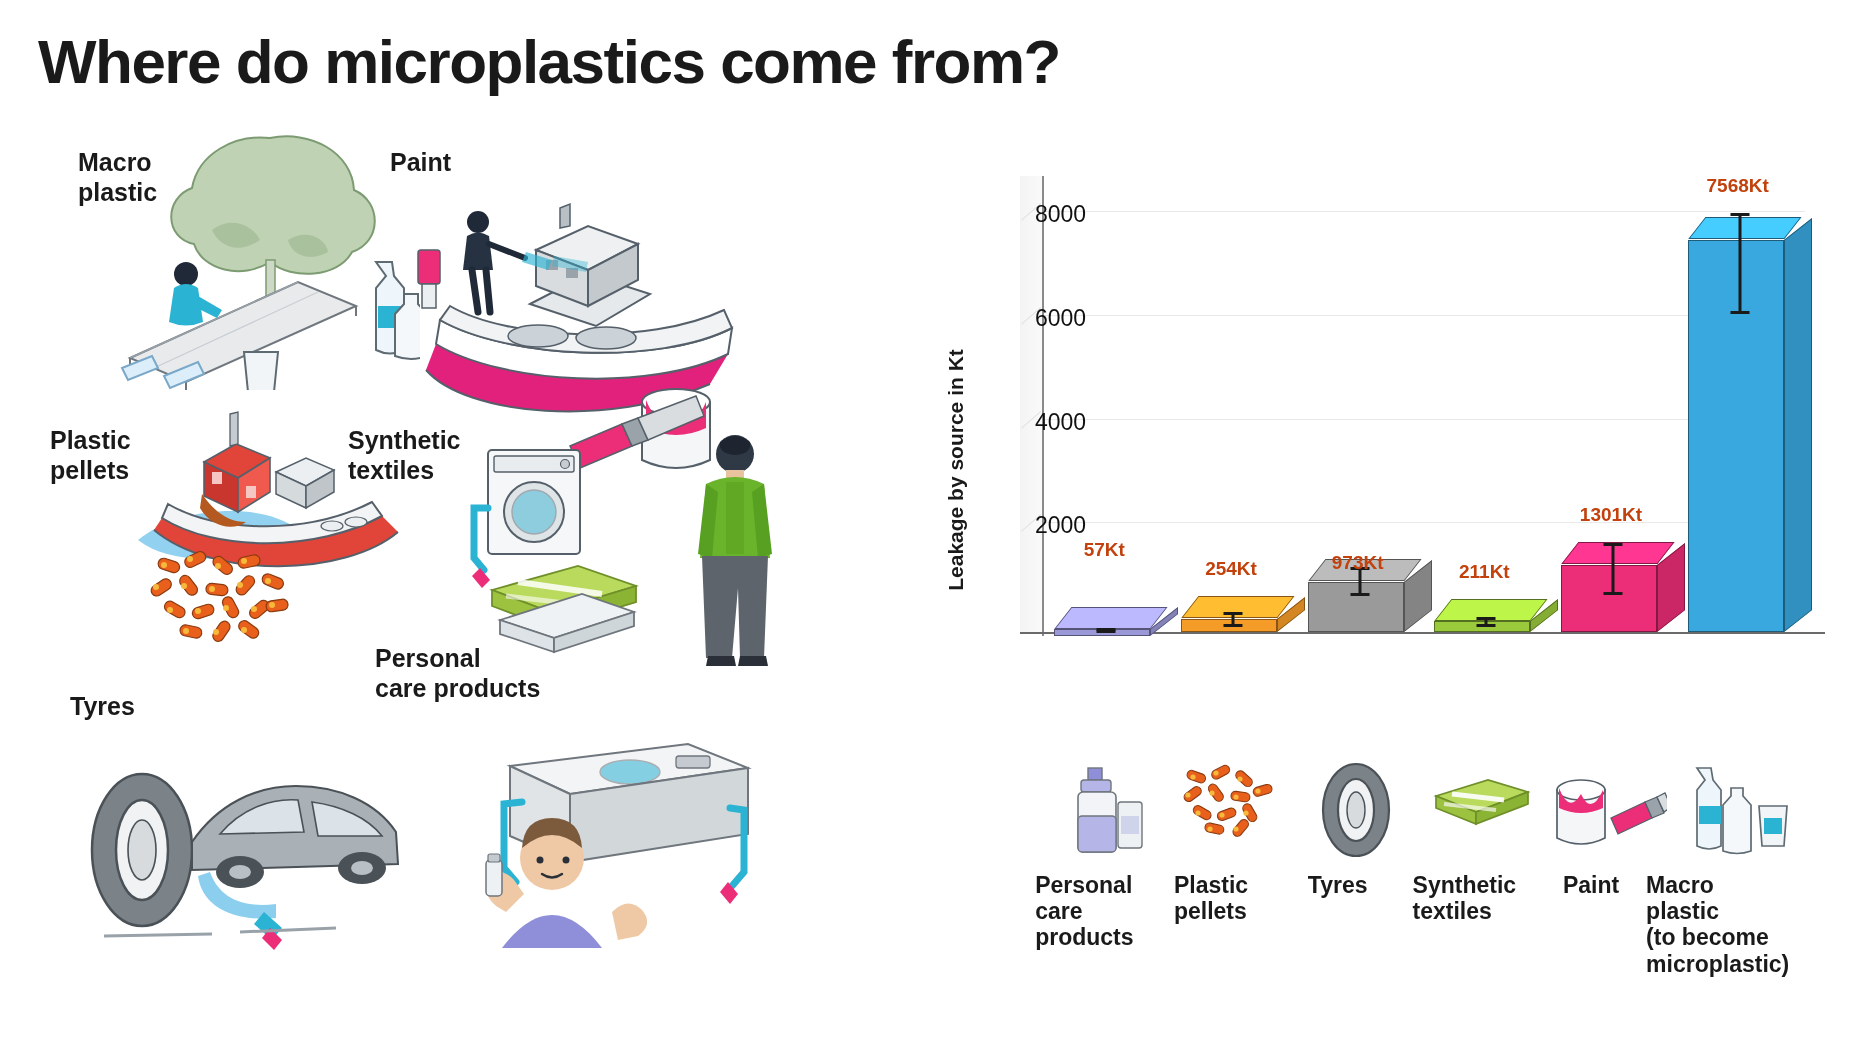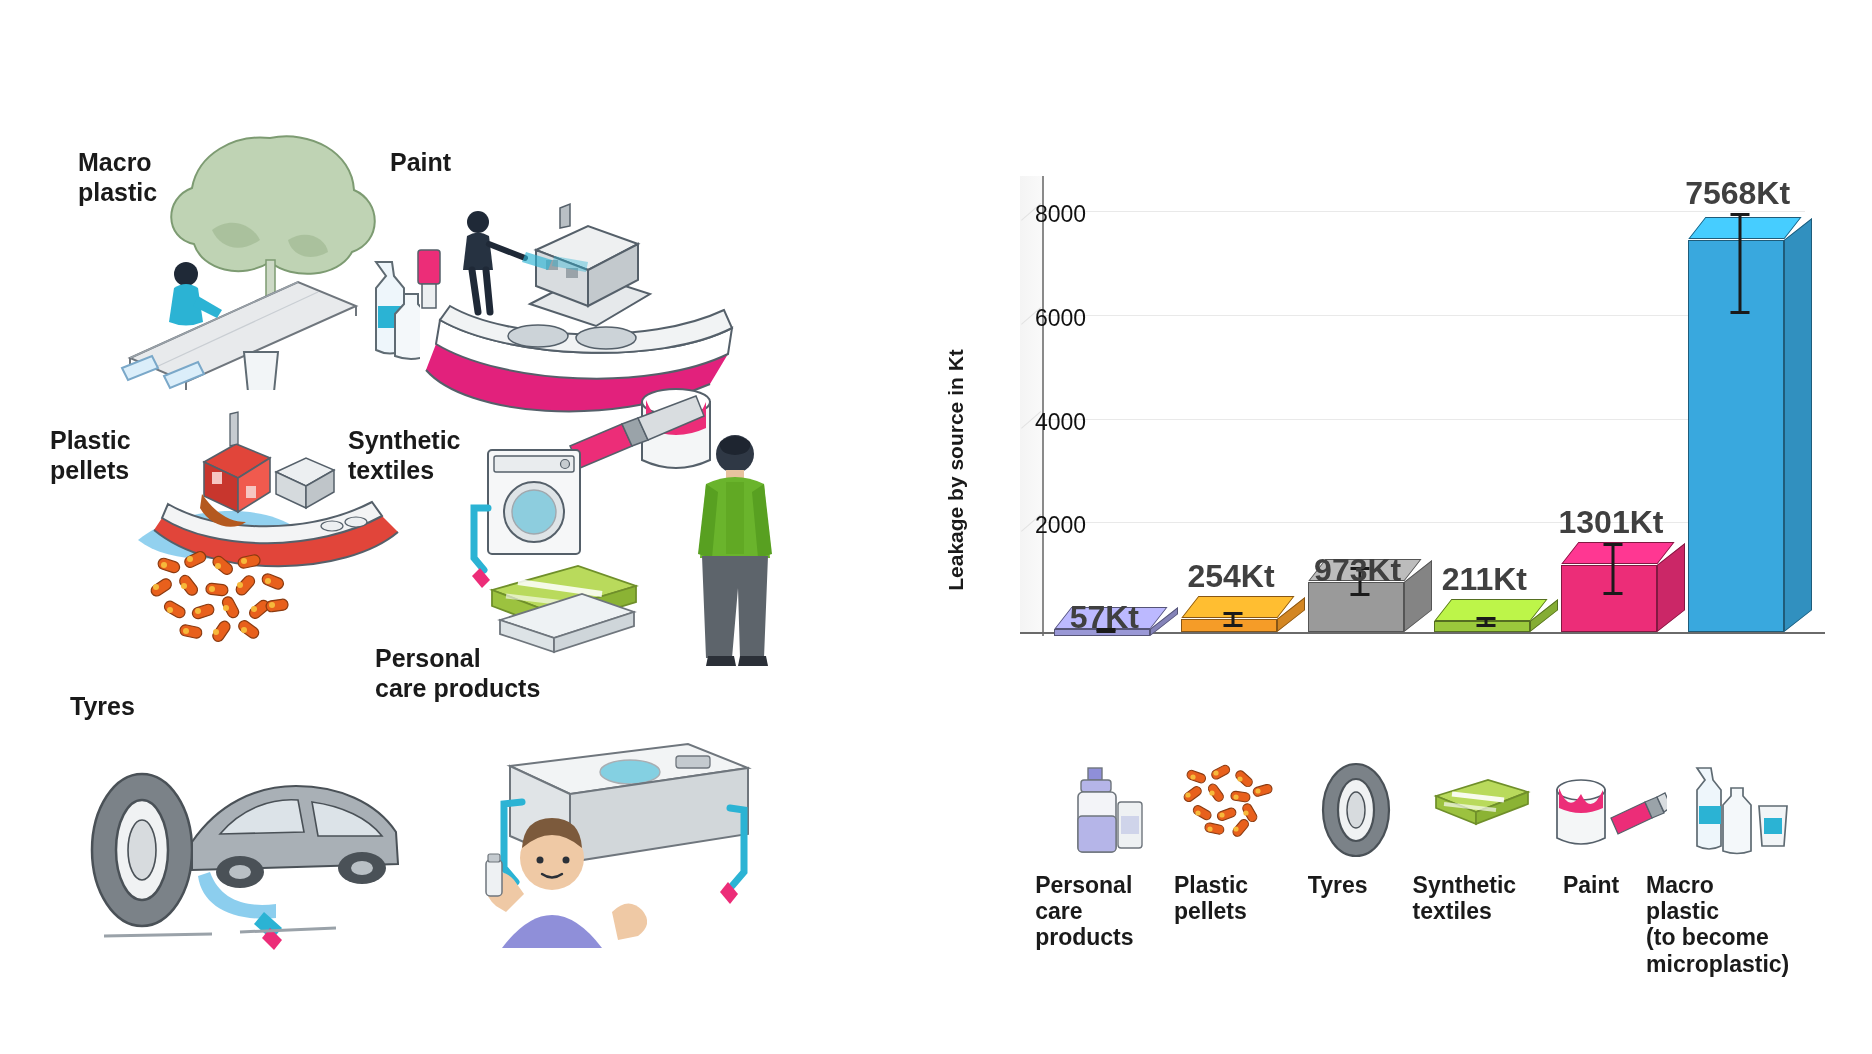--- a/index.html
+++ b/index.html
@@ -49,38 +49,39 @@
     transform-origin: 0 0; transform: rotate(-41deg);
   }
 
   .ytick {
     position: absolute; right: 100%; margin-right: 6px;
     font-size: 23px; color: #111; white-space: nowrap;
     transform: translateY(-50%);
   }
 
   .valuelabel {
-    position: absolute; font-size: 32px; font-weight: 700; color: #404040;
+    position: absolute; font-size: 19px; font-weight: 700; color: #c2410c;
     white-space: nowrap; transform: translateX(-50%);
   }
 
   .errbar { position: absolute; width: 3px; background: #1a1a1a; transform: translateX(-50%); }
   .errcap { position: absolute; width: 19px; height: 3px; background: #1a1a1a; transform: translateX(-50%); }
 
   .xlabel {
     position: absolute; top: 872px; font-size: 23px; font-weight: 600; color: #1a1a1a;
     line-height: 1.14; white-space: pre-line; transform: translateX(-50%); text-align: left;
   }
   .xicon { position: absolute; transform: translateX(-50%); }
 </style>
 </head>
 <body>
 
 <div id="root">
 
+  <div class="title">Where do microplastics come from?</div>
 
   <div class="illus-panel">
 
     <div class="illus-label" style="left:78px; top:38px;">Macro
 plastic</div>
     <svg class="illus-art" style="left:120px; top:10px;" width="300" height="270" viewBox="0 0 300 270">
 
       <path d="M150 18 C190 10 232 32 234 70 C262 82 262 122 232 132 C218 158 172 160 150 142 C122 160 82 150 74 124 C44 118 44 78 72 68 C78 34 114 14 150 18 Z" fill="#bfd3b4" stroke="#7d9b72" stroke-width="2"></path>
       <path d="M92 110 C110 96 132 104 140 120 C120 134 100 128 92 110 Z" fill="#a5bd97" opacity="0.8"></path>
       <path d="M168 120 C186 108 206 118 208 132 C190 142 172 136 168 120 Z" fill="#a5bd97" opacity="0.8"></path>
@@ -327,21 +328,21 @@
       </div>
     <div id="bars">
         <div style="position: absolute; left: 1054.33px; top: 629.046px; width: 96px; height: 7px;">
           <div style="position: absolute; left: 0px; top: 0px; width: 100%; height: 100%; background: rgb(154, 152, 214); border: 1.5px solid rgb(85, 84, 118);"></div>
           <div style="position: absolute; left: 0px; top: -22.44px; width: 96px; height: 22.44px; background: rgb(188, 185, 255); border: 1.5px solid rgb(85, 84, 118); transform: skewX(-38deg); transform-origin: left bottom;"></div>
           <div style="position: absolute; left: 96px; top: 0px; width: 27.88px; height: 7px; background: rgb(132, 131, 184); border: 1.5px solid rgb(85, 84, 118); transform: skewY(-38deg); transform-origin: left top;"></div>
         </div>
         <div class="errbar" style="left: 1106.33px; top: 627.855px; height: 2.59091px;"></div>
         <div class="errcap" style="left: 1106.33px; top: 627.855px;"></div>
         <div class="errcap" style="left: 1106.33px; top: 630.445px;"></div>
-        <div class="valuelabel" style="left: 1104.33px; top: 599px;">57Kt</div>
+        <div class="valuelabel" style="left: 1104.33px; top: 539px;">57Kt</div>
         <div style="position: absolute; left: 1181px; top: 618.838px; width: 96px; height: 13.1618px;">
           <div style="position: absolute; left: 0px; top: 0px; width: 100%; height: 100%; background: rgb(245, 156, 40); border: 1.5px solid rgb(135, 86, 22);"></div>
           <div style="position: absolute; left: 0px; top: -22.44px; width: 96px; height: 22.44px; background: rgb(255, 190, 49); border: 1.5px solid rgb(135, 86, 22); transform: skewX(-38deg); transform-origin: left bottom;"></div>
           <div style="position: absolute; left: 96px; top: 0px; width: 27.88px; height: 13.1618px; background: rgb(211, 134, 34); border: 1.5px solid rgb(135, 86, 22); transform: skewY(-38deg); transform-origin: left top;"></div>
         </div>
         <div class="errbar" style="left: 1233px; top: 612.309px; height: 11.9182px;"></div>
         <div class="errcap" style="left: 1233px; top: 612.309px;"></div>
         <div class="errcap" style="left: 1233px; top: 624.227px;"></div>
         <div class="valuelabel" style="left: 1231px; top: 558px;">254Kt</div>
         <div style="position: absolute; left: 1307.67px; top: 581.581px; width: 96px; height: 50.4191px;">

